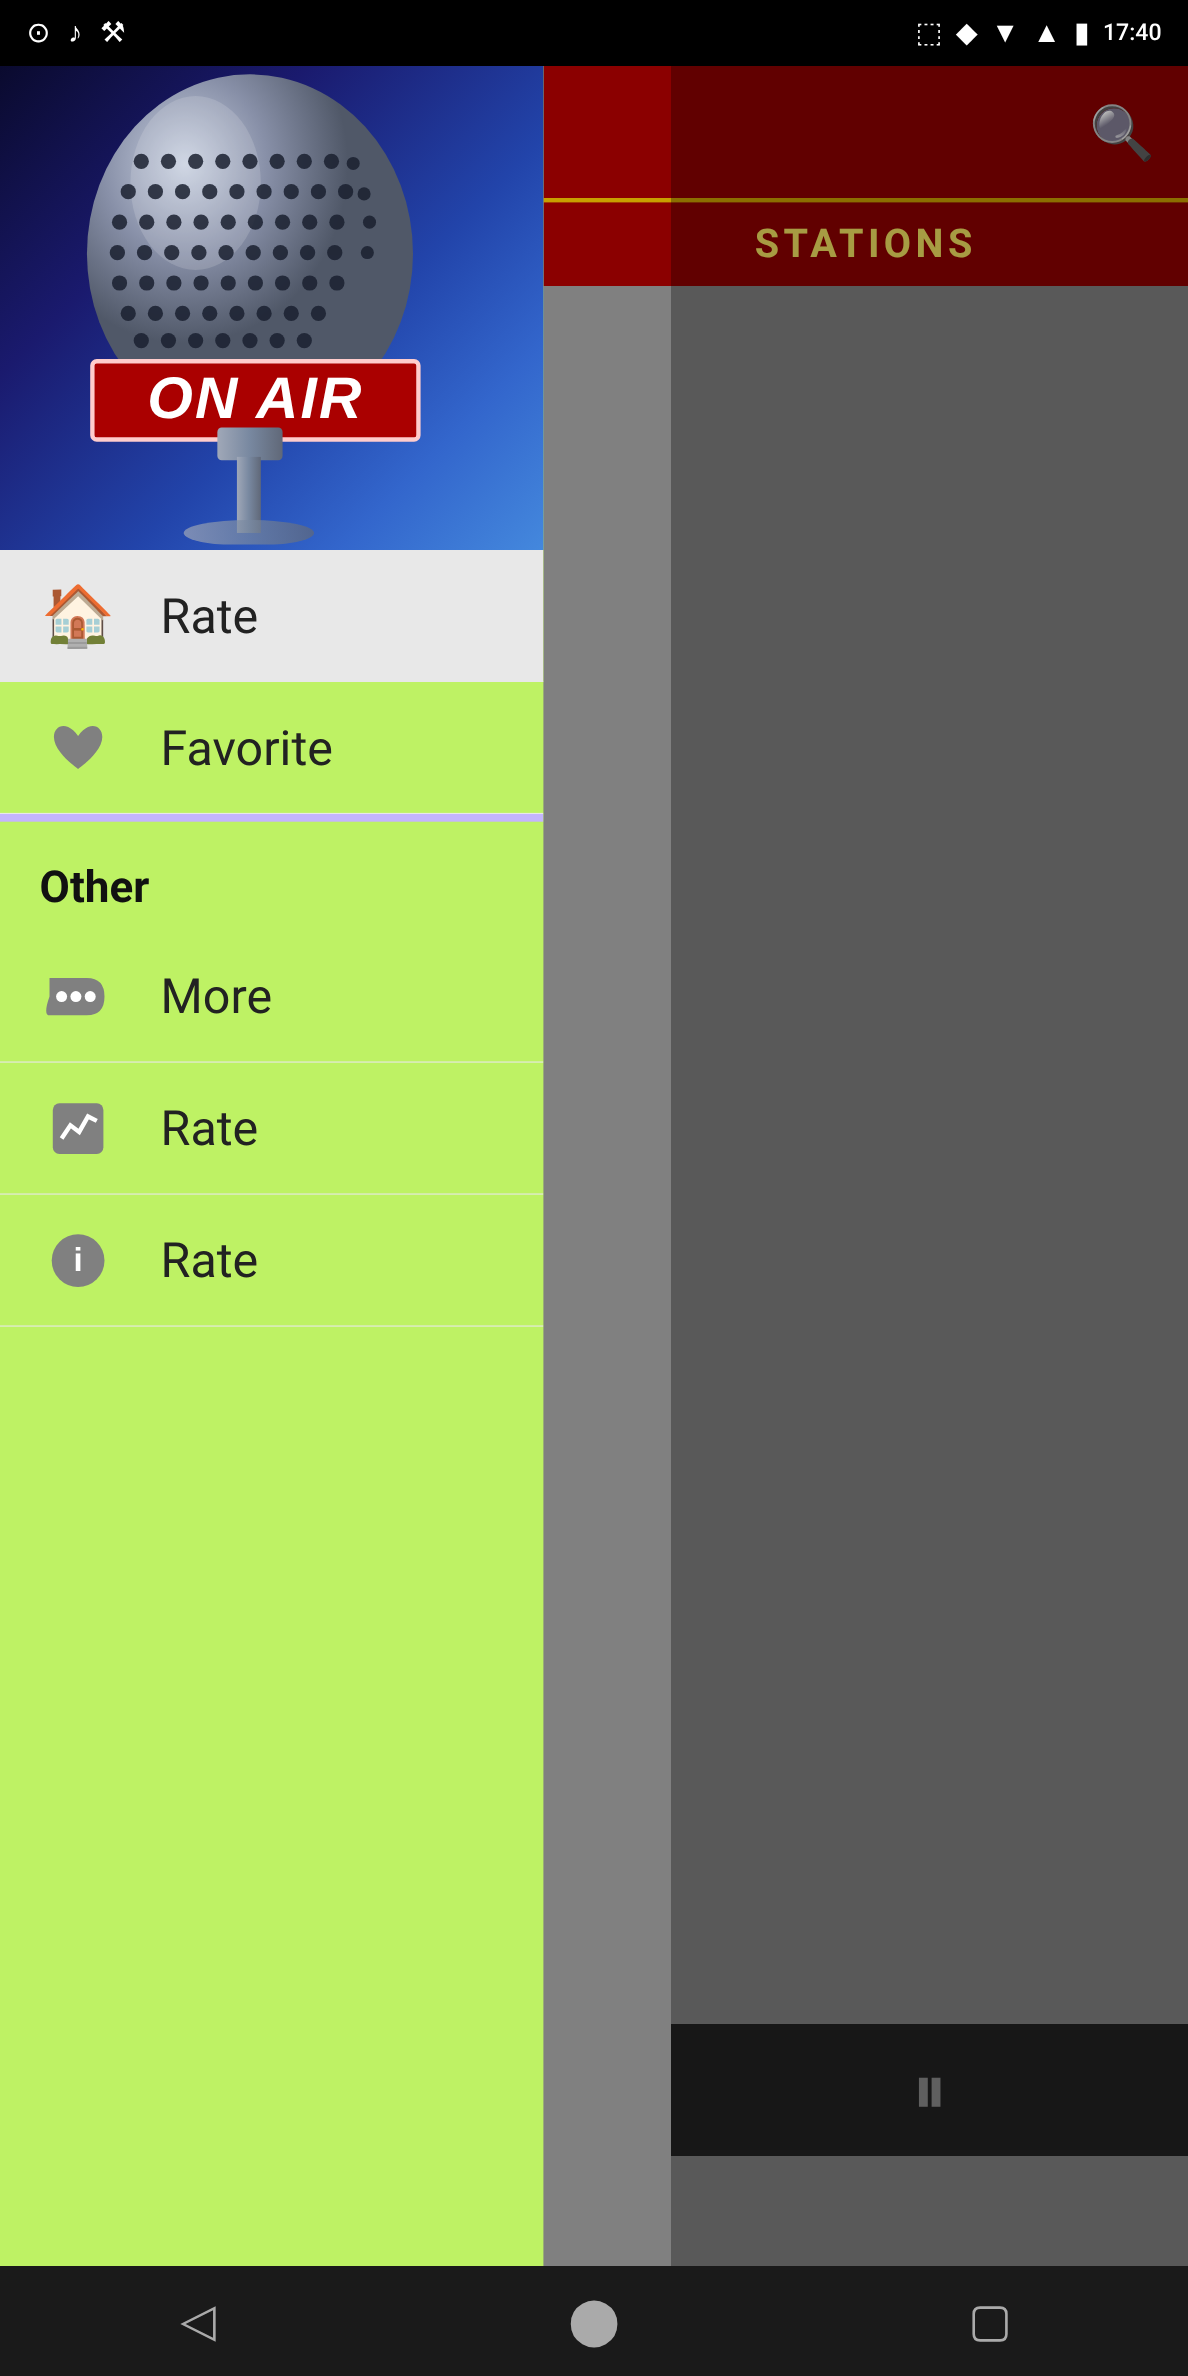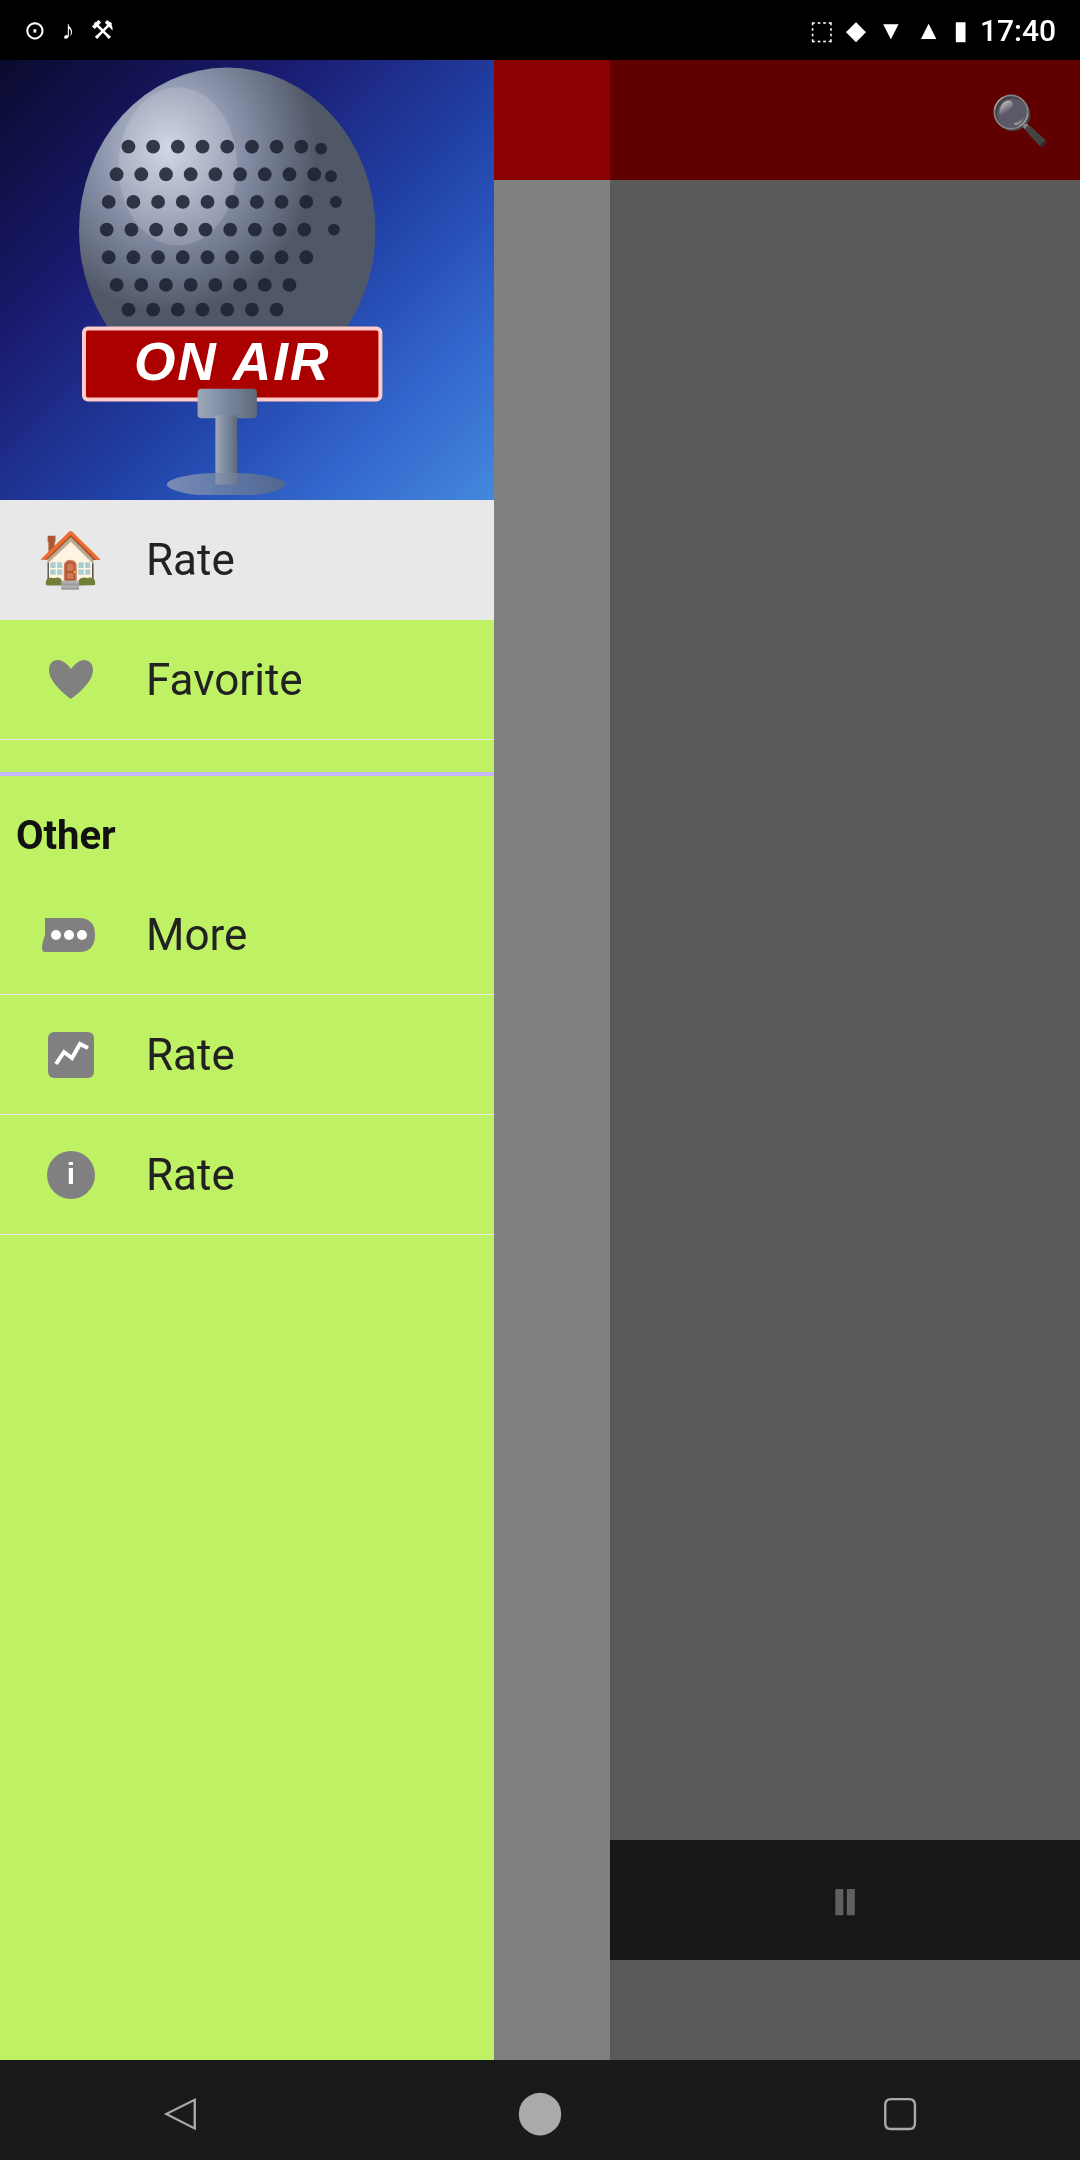--- a/index.html
+++ b/index.html
@@ -40,21 +40,21 @@
     }
 
     .status-icon {
       color: #fff;
       font-size: 26px;
       line-height: 1;
     }
 
     .status-time {
       color: #fff;
-      font-size: 30px;
+      font-size: 21px;
       font-weight: 500;
     }
 
     
     .main-layout {
       width: 100%;
       height: calc(2160px - 60px - 100px);
       display: flex;
       position: relative;
     }
@@ -122,26 +122,25 @@
     .menu-item-icon.red { color: #c0392b; }
     .menu-item-icon.gray { color: #808080; }
 
     .menu-item-label {
       font-size: 44px;
       color: #222;
       font-weight: 400;
     }
 
     .section-header {
-      padding: 36px 36px 16px 16px;
+      padding: 36px 36px 16px 36px;
       font-size: 40px;
       font-weight: 700;
       color: #111;
-      border-top: 4px solid #c4b5fd;
-      margin-top: 32px;
+      border-top: 7px solid #c4b5fd;
     }
 
     
     .right-panel {
       flex: 1;
       background: #808080;
       display: flex;
       flex-direction: column;
     }
 
@@ -413,20 +412,23 @@
         <span class="menu-item-label">Rate</span>
       </div>
 
     </div>
   </div>
 
   <div class="right-panel">
     <div class="app-bar">
       <span class="search-icon-btn">🔍</span>
     </div>
+    <div class="stations-bar">
+      <span class="stations-label">STATIONS</span>
+    </div>
   </div>
 
   <div class="overlay"></div>
 
   <div class="player-bar">
     <span class="pause-icon">⏸</span>
   </div>
 </div>
 
 <div class="bottom-nav">

